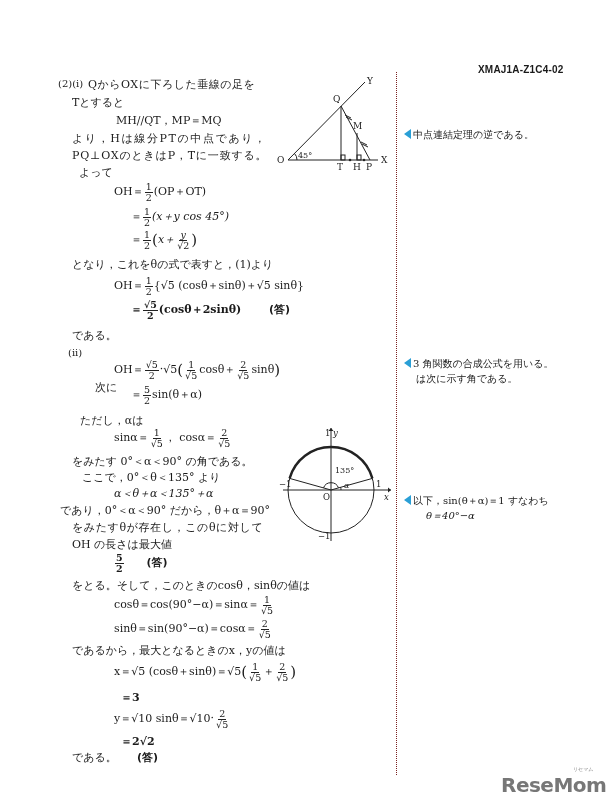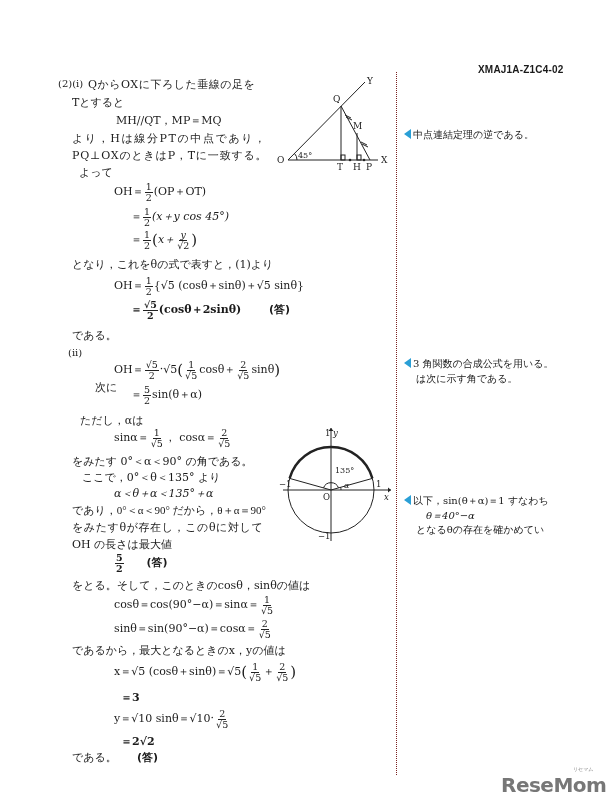--- a/index.html
+++ b/index.html
@@ -128,21 +128,21 @@
       <span class="num">1</span>
       <span class="den">√5</span>
     </span><span>，  cosα＝</span><span class="frac">
       <span class="num">2</span>
       <span class="den">√5</span>
     </span>
 </div>
 <div class="abs" style="left:72px;top:456px;">をみたす 0°＜α＜90° の角である。</div>
 <div class="abs" style="left:82px;top:472px;">ここで，0°＜θ＜135° より</div>
 <div class="abs i" style="left:114px;top:488px;">α＜θ＋α＜135°＋α</div>
-<div class="abs" style="left:72px;top:505px;font-family:Liberation Serif, serif;">であり，0°＜α＜90° だから，θ＋α＝90°</div>
+<div class="abs" style="left:60px;top:505px;">であり，0°＜α＜90° だから，θ＋α＝90°</div>
 <div class="abs" style="left:72px;top:522px;letter-spacing:0.6px;">をみたすθが存在し，このθに対して</div>
 <div class="abs" style="left:72px;top:539px;">OH の長さは最大値</div>
 <div class="abs b" style="left:114px;top:553px;">
   <span class="frac">
       <span class="num">5</span>
       <span class="den">2</span>
     </span>
   <span class="ans" style="margin-left:18px;">(答)</span>
 </div>
 <div class="abs" style="left:72px;top:580px;">をとる。そして，このときのcosθ，sinθの値は</div>
@@ -208,17 +208,16 @@
 <div class="note" style="left:404px;top:128px;">
   <span class="tri"></span><span>中点連結定理の逆である。</span>
 </div>
 <div class="note" style="left:404px;top:357px;">
   <div><span class="tri"></span><span>3 角関数の合成公式を用いる。</span></div>
   <div style="padding-left:12px;">は次に示す角である。</div>
 </div>
 <div class="note" style="left:404px;top:467px;margin-top:27px;">
   <div><span class="tri"></span><span>以下，sin(θ＋α)＝1 すなわち</span></div>
   <div style="padding-left:22px;" class="i">θ＝40°−α</div>
-  <div style="padding-left:12px;">となるθの存在を確かめてい</div>
 </div>
 
 <div class="logo">ReseMom</div>
 <div class="logo-sub">リセマム</div>
 
 </body></html>

